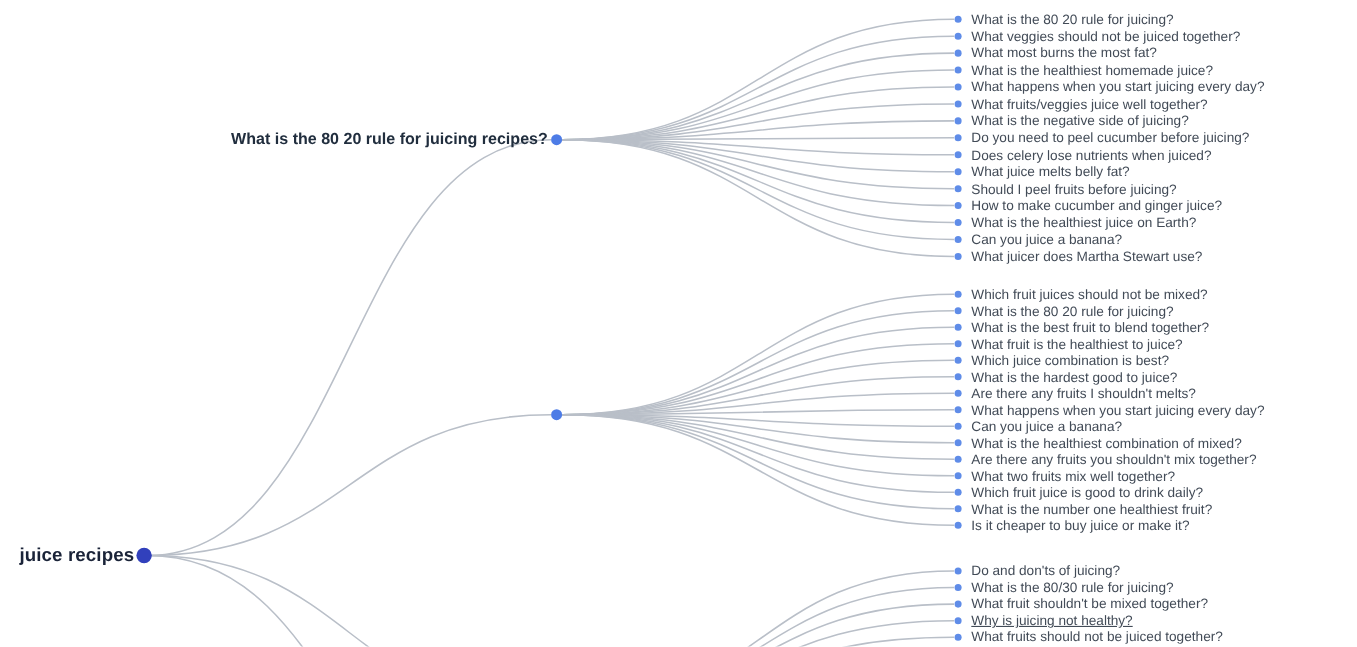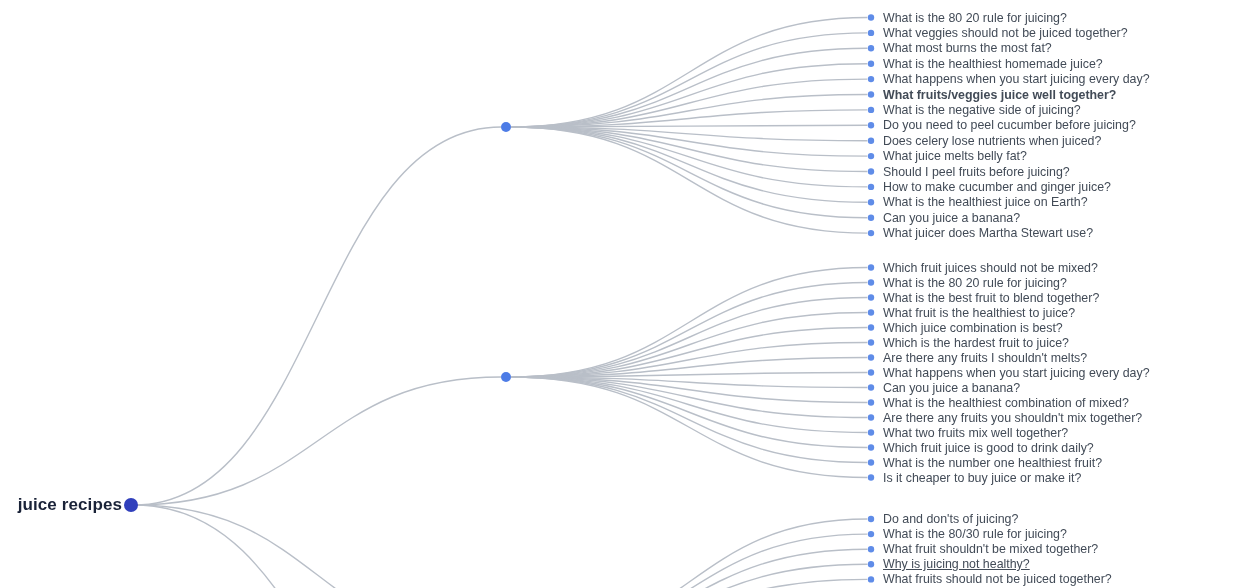--- a/index.html
+++ b/index.html
@@ -107,42 +107,43 @@
       <circle cx="871" cy="549.2" r="3.2" fill="#5f8ce8"></circle>
       <path d="M 511 645 C 689.2 645, 689.2 564.3, 867.3 564.3" fill="none" stroke="#b9bfc8" stroke-width="1.4"></path>
       <circle cx="871" cy="564.3" r="3.2" fill="#5f8ce8"></circle>
       <path d="M 511 645 C 689.2 645, 689.2 579.4, 867.3 579.4" fill="none" stroke="#b9bfc8" stroke-width="1.4"></path>
       <circle cx="871" cy="579.4" r="3.2" fill="#5f8ce8"></circle>
       <path d="M 511 645 C 689.2 645, 689.2 594.5, 867.3 594.5" fill="none" stroke="#b9bfc8" stroke-width="1.4"></path>
       <path d="M 134 505 C 317.5 505, 317.5 800, 501 800" fill="none" stroke="#b9bfc8" stroke-width="1.4"></path>
       <circle cx="131" cy="505" r="7" fill="#3140bc"></circle>
     </svg>
   <div class="lbl root-label">juice recipes</div>
+  <div class="lbl branch-label" id="branch-label-0">What is the 80 20 rule for juicing recipes?</div>
   <div id="leaves">
       <div class="leaf" style="top: 9.5px;">What is the 80 20 rule for juicing?</div>
       <div class="leaf" style="top: 24.9px;">What veggies should not be juiced together?</div>
       <div class="leaf" style="top: 40.3px;">What most burns the most fat?</div>
       <div class="leaf" style="top: 55.7px;">What is the healthiest homemade juice?</div>
       <div class="leaf" style="top: 71.1px;">What happens when you start juicing every day?</div>
-      <div class="leaf" style="top: 86.5px; font-weight: bold;">What fruits/veggies juice well together?</div>
+      <div class="leaf" style="top: 86.5px;">What fruits/veggies juice well together?</div>
       <div class="leaf" style="top: 101.9px;">What is the negative side of juicing?</div>
       <div class="leaf" style="top: 117.3px;">Do you need to peel cucumber before juicing?</div>
       <div class="leaf" style="top: 132.7px;">Does celery lose nutrients when juiced?</div>
       <div class="leaf" style="top: 148.1px;">What juice melts belly fat?</div>
       <div class="leaf" style="top: 163.5px;">Should I peel fruits before juicing?</div>
       <div class="leaf" style="top: 178.9px;">How to make cucumber and ginger juice?</div>
       <div class="leaf" style="top: 194.3px;">What is the healthiest juice on Earth?</div>
       <div class="leaf" style="top: 209.7px;">Can you juice a banana?</div>
       <div class="leaf" style="top: 225.1px;">What juicer does Martha Stewart use?</div>
       <div class="leaf" style="top: 259.5px;">Which fruit juices should not be mixed?</div>
       <div class="leaf" style="top: 274.5px;">What is the 80 20 rule for juicing?</div>
       <div class="leaf" style="top: 289.5px;">What is the best fruit to blend together?</div>
       <div class="leaf" style="top: 304.5px;">What fruit is the healthiest to juice?</div>
       <div class="leaf" style="top: 319.5px;">Which juice combination is best?</div>
-      <div class="leaf" style="top: 334.5px;">Which is the hardest fruit to juice?</div>
+      <div class="leaf" style="top: 334.5px;">What is the hardest good to juice?</div>
       <div class="leaf" style="top: 349.5px;">Are there any fruits I shouldn't melts?</div>
       <div class="leaf" style="top: 364.5px;">What happens when you start juicing every day?</div>
       <div class="leaf" style="top: 379.5px;">Can you juice a banana?</div>
       <div class="leaf" style="top: 394.5px;">What is the healthiest combination of mixed?</div>
       <div class="leaf" style="top: 409.5px;">Are there any fruits you shouldn't mix together?</div>
       <div class="leaf" style="top: 424.5px;">What two fruits mix well together?</div>
       <div class="leaf" style="top: 439.5px;">Which fruit juice is good to drink daily?</div>
       <div class="leaf" style="top: 454.5px;">What is the number one healthiest fruit?</div>
       <div class="leaf" style="top: 469.5px;">Is it cheaper to buy juice or make it?</div>
       <div class="leaf" style="top: 511px;">Do and don'ts of juicing?</div>

